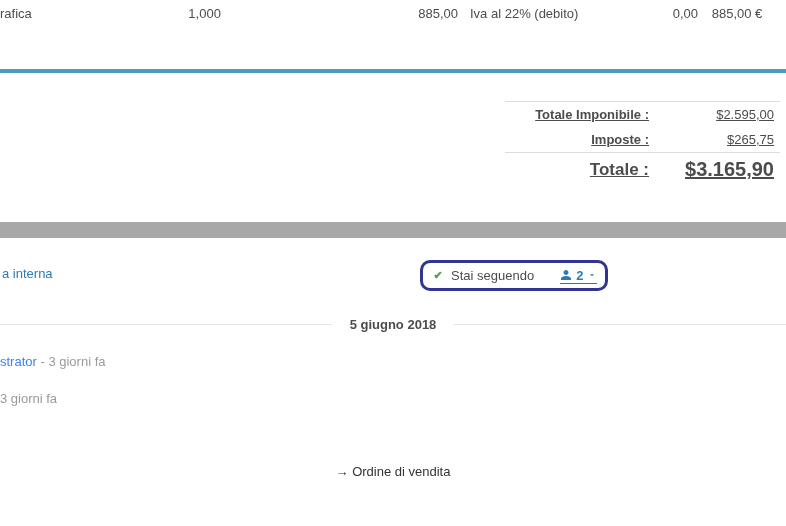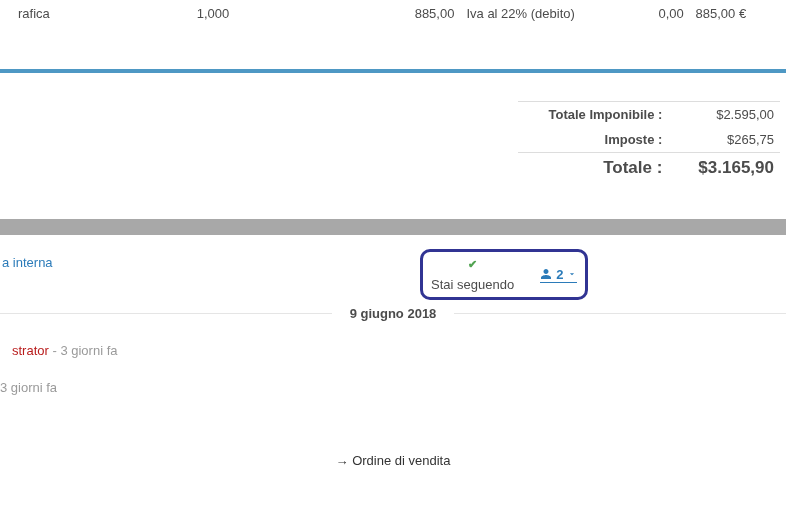--- a/index.html
+++ b/index.html
@@ -4,21 +4,21 @@
 <style>
   * { box-sizing: border-box; margin: 0; padding: 0; }
   body {
     font-family: "Helvetica Neue", Arial, sans-serif;
     font-size: 13px;
     color: #4c4c4c;
     background: #fff;
     width: 786px;
     overflow: hidden;
   }
-  .line-items { padding: 4px 18px; }
+  .line-items { padding: 4px 0; }
   .line-row {
     display: flex;
     padding: 2px 10px 2px 0;
   }
   .col-left { width: 140px; }
   .col-qty { width: 140px; text-align: center; }
   .col-price { width: 190px; text-align: right; }
   .col-tax { width: 156px; padding-left: 12px; }
   .col-disc { width: 90px; text-align: right; }
   .col-total { width: 80px; text-align: center; }
@@ -28,46 +28,46 @@
     background: #4e98c4;
     margin-top: 42px;
   }
 
   .totals {
     margin-top: 28px;
     display: flex;
     justify-content: flex-end;
     padding-right: 6px;
   }
-  .totals table { border-collapse: collapse; }
+  .totals table { border-collapse: collapse; text-decoration: underline; }
   .totals td {
     padding: 5px 6px 5px 30px;
     text-align: right;
     white-space: nowrap;
   }
   .totals .lbl { font-weight: 700; color: #4c4c4c; }
   .totals .val { min-width: 90px; }
   .totals .topborder td { border-top: 1px solid #ddd; }
   .totals .grand .lbl { font-size: 17px; }
-  .totals .grand .val { font-size: 17px; font-weight: 700; }
+  .totals .grand .val { font-size: 20px; font-weight: 700; }
 
   .section-divider {
     height: 16px;
     background: #a8a8a8;
     margin-top: 36px;
   }
 
   .chatter {
     position: relative;
     padding: 0 0 60px 0;
   }
   .followbar-wrap {
     display: flex;
     align-items: center;
-    margin-top: 20px;
+    margin-top: 28px;
     position: relative;
   }
   .note-link {
     color: #2b7bb9;
     padding-left: 2px;
   }
   .follow-box {
     position: absolute;
     left: 420px;
     top: -6px;
@@ -79,21 +79,20 @@
     gap: 26px;
     background: #fff;
   }
   .follow-btn {
     display: inline-flex;
     align-items: center;
     gap: 6px;
     color: #4c4c4c;
     cursor: pointer;
     padding: 2px 0;
-    flex-direction: column;
   }
   .check-green {
     width: 14px; height: 14px; display:inline-flex;
     align-items:center; justify-content:center;
     font-weight: bold;
   }
   .follow-btn .check-green::before { content: "✔"; color: #51a351; font-size: 11px; }
   .followers-count {
     display:inline-flex; align-items:center; gap:4px;
     color:#2b7bb9; font-weight:700; cursor:pointer;
@@ -101,21 +100,21 @@
   }
 
   .date-divider {
     display:flex; align-items:center; margin-top: 36px;
   }
   .date-divider .line { flex:1; height:1px; background:#e5e5e5; }
   .date-divider .txt {
     padding:0 18px; font-weight:700; color:#4c4c4c;
   }
   .log-entry { margin-top: 22px; color:#9a9a9a; }
-  .log-entry .who { color:#b91c1c;margin-left:12px; }
+  .log-entry .who { color:#3b82f6; }
   .breadcrumb {
     margin-top: 58px;
     padding-bottom: 6px;
     color:#333;
     text-align:center;
   }
 </style>
 </head>
 <body>
 
@@ -169,21 +168,21 @@
         <span>2</span>
         <svg width="10" height="10" viewBox="0 0 24 24">
             <path fill="#2b7bb9" d="M7 10l5 5 5-5z"></path>
           </svg>
       </span>
     </div>
   </div>
 
   <div class="date-divider">
     <span class="line"></span>
-    <span class="txt">9 giugno 2018</span>
+    <span class="txt">5 giugno 2018</span>
     <span class="line"></span>
   </div>
 
   <div class="log-entry">
     <span class="who">strator</span><span> - 3 giorni fa</span>
   </div>
   <div class="log-entry">
     <span>3 giorni fa</span>
   </div>
 

